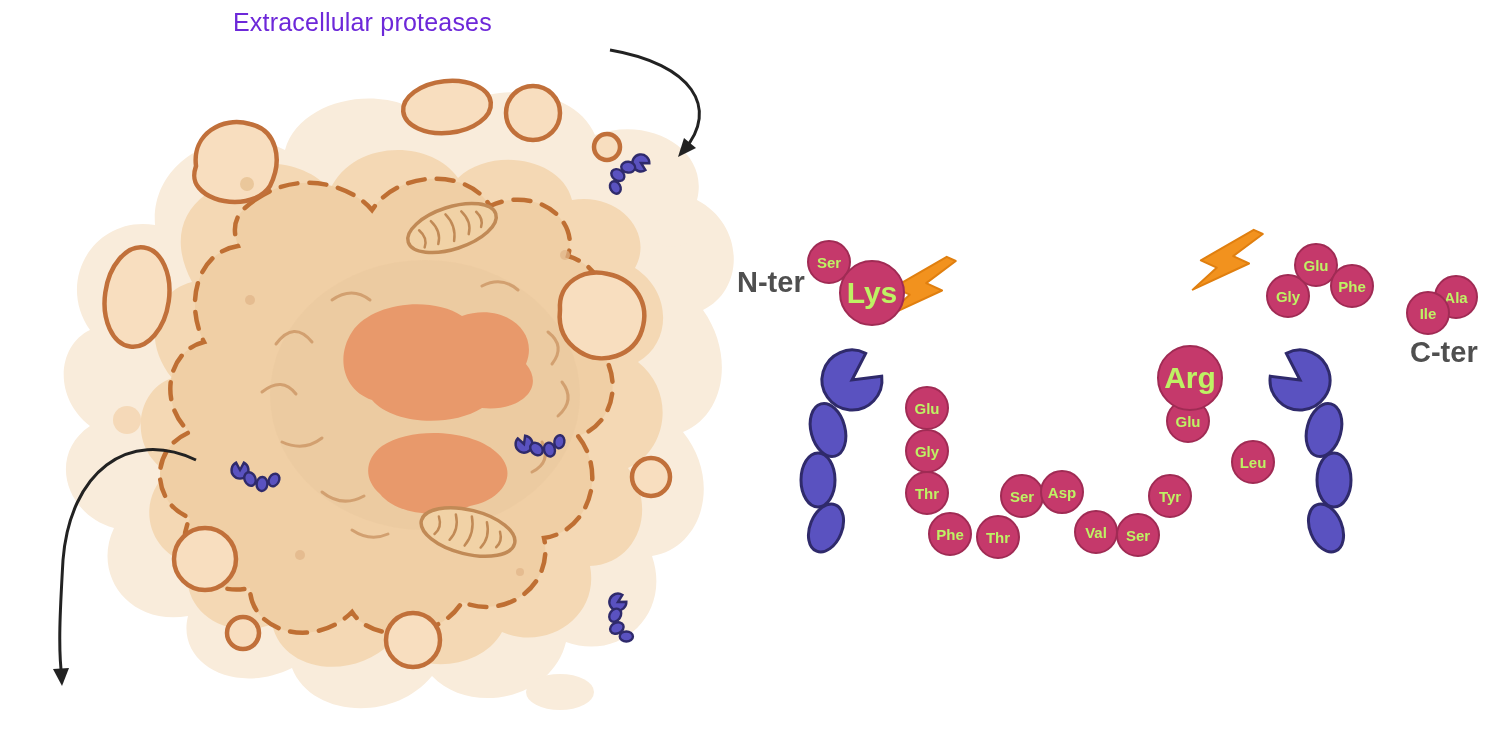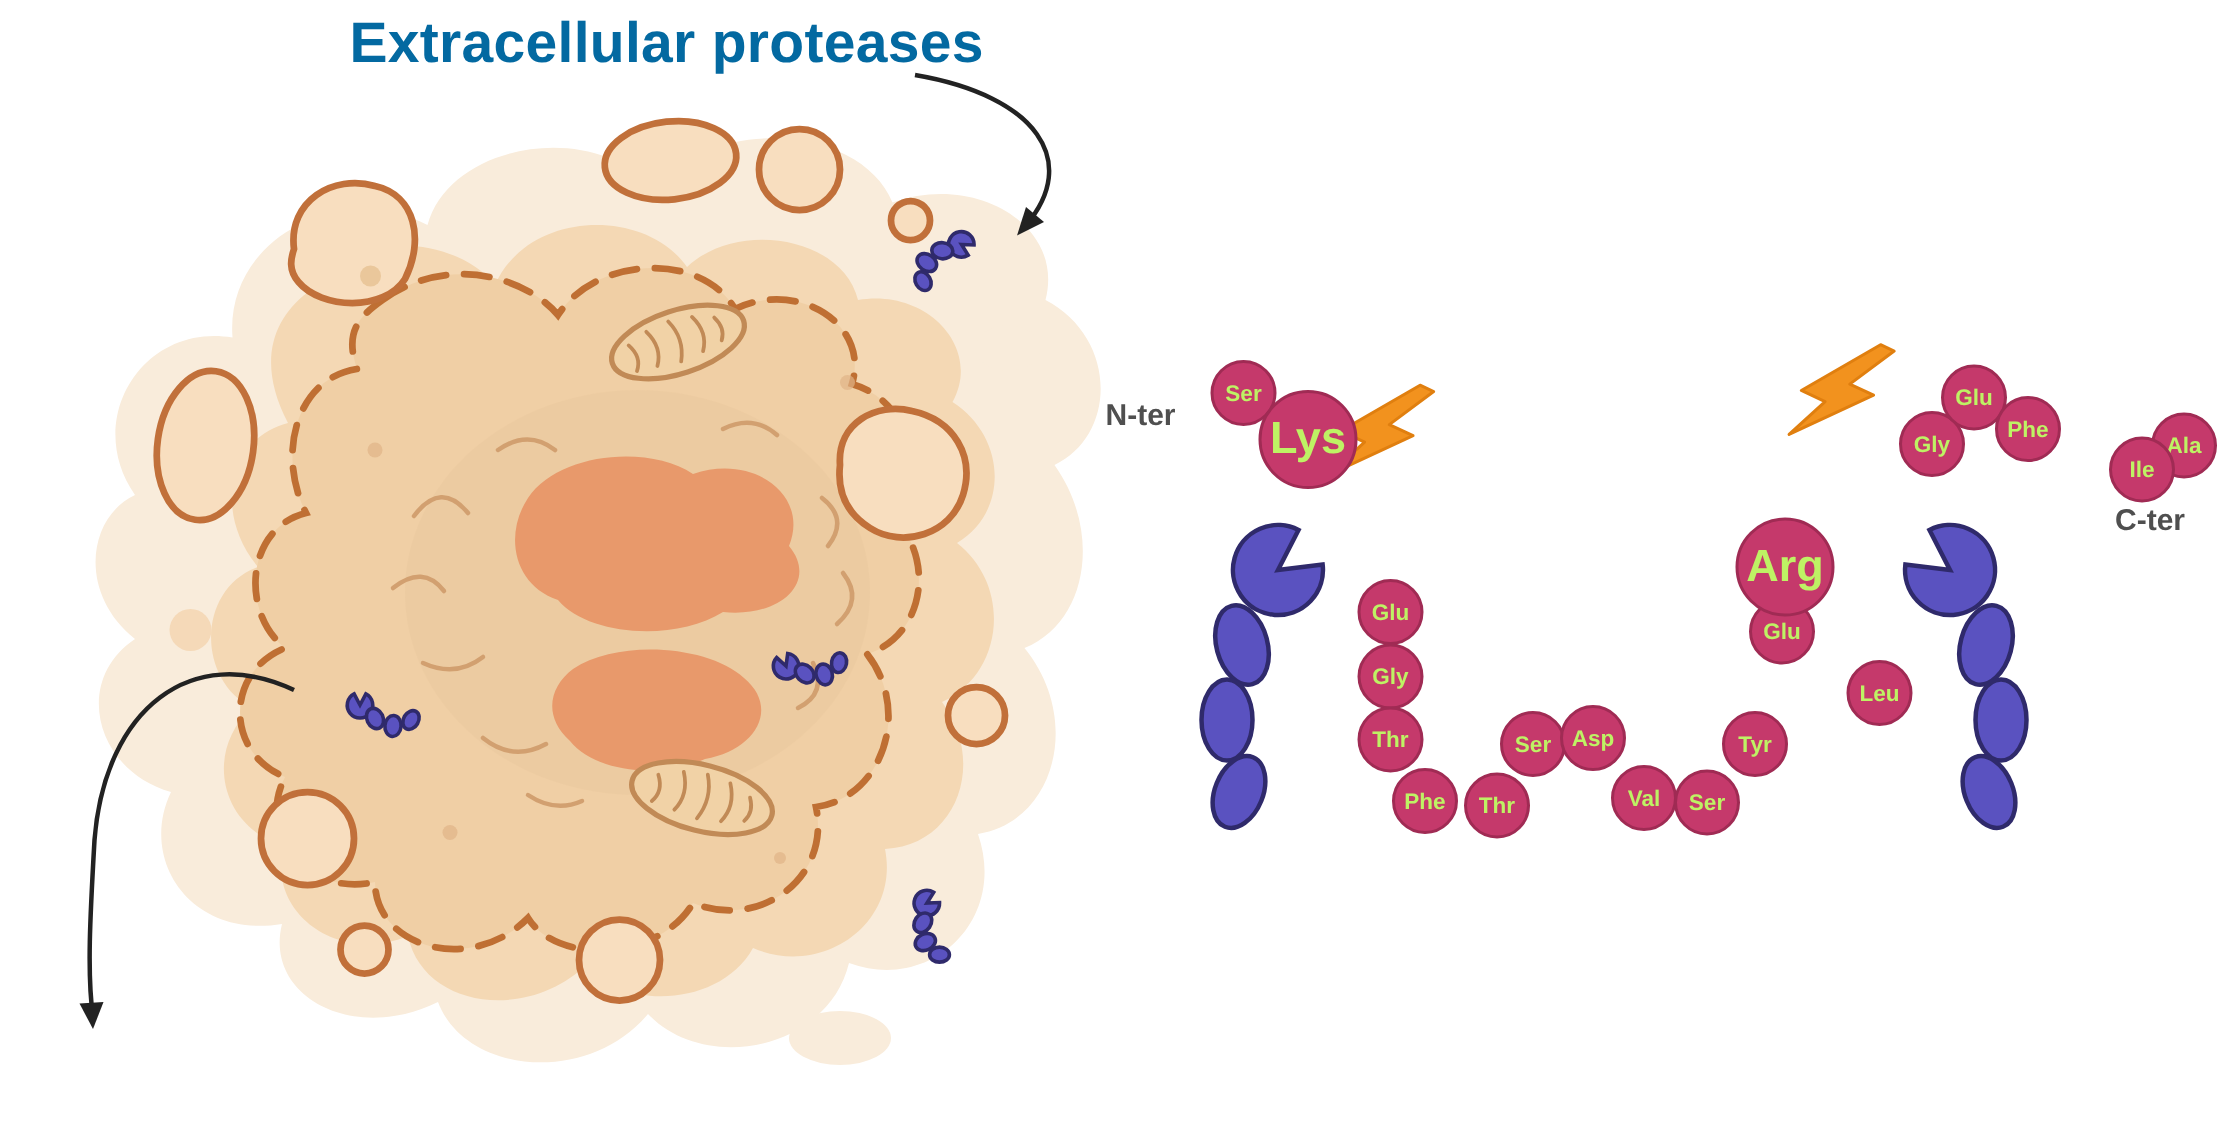--- a/index.html
+++ b/index.html
@@ -2,24 +2,24 @@
 <html><head>
 <meta charset="utf-8">
 <style>
   html,body{margin:0;padding:0;background:#ffffff;}
   .canvas{
     position:relative;width:1488px;height:754px;background:#ffffff;overflow:hidden;
     font-family:"Liberation Sans", sans-serif;
   }
   .canvas svg{position:absolute;left:0;top:0;}
   .title-label{
-    position:absolute;font-size:38px;font-weight:700;color:#0369a1;letter-spacing:.2px;white-space:nowrap;
+    position:absolute;font-size:25px;font-weight:400;color:#6d28d9;letter-spacing:.2px;white-space:nowrap;
   }
   .ter-label{
-    position:absolute;font-size:20px;font-weight:700;color:#4f4f4f;white-space:nowrap;
+    position:absolute;font-size:29px;font-weight:700;color:#4f4f4f;white-space:nowrap;
   }
   .res{
     position:absolute;box-sizing:border-box;
     width:44px;height:44px;margin:-22px 0 0 -22px;border-radius:50%;
     background:#c5396b;border:2.5px solid #a02b54;color:#bef264;
     display:flex;align-items:center;justify-content:center;
     font-size:15px;font-weight:600;
   }
   .res.big{
     width:66px;height:66px;margin:-33px 0 0 -33px;

